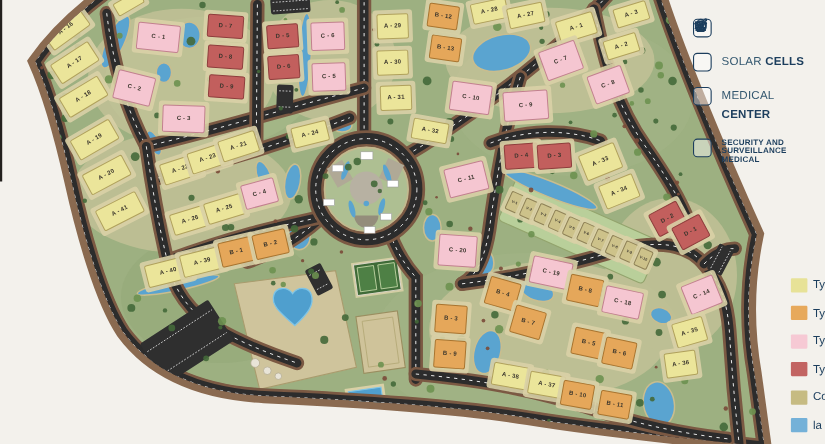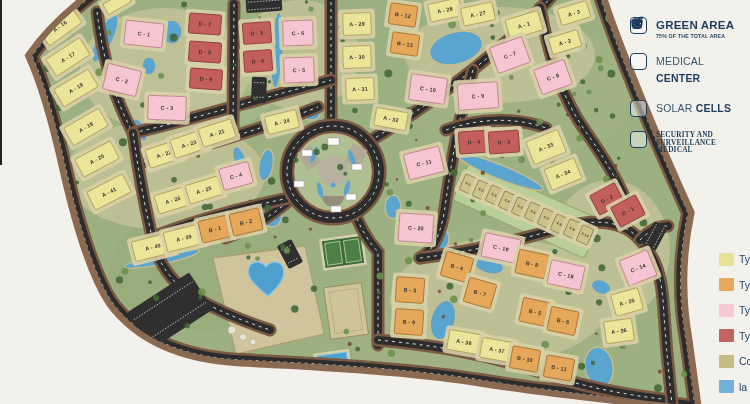--- a/index.html
+++ b/index.html
@@ -16,21 +16,21 @@
     width:17px;height:17px;flex:0 0 auto;margin-right:9px;margin-top:1px;
     border:1.6px solid #1c3e5d;border-radius:4px;
     display:flex;align-items:center;justify-content:center;background:rgba(255,255,255,.45);
   }
   .lg-text{line-height:1.05;color:#1c3e5d;}
   .lt-bold{font-weight:bold;font-size:10.5px;letter-spacing:.2px;}
   .lg-item.i0 .lt-bold{font-size:11.5px;}
   .lt-light{font-weight:400;font-size:10.5px;color:#33576f;letter-spacing:.2px;}
   .lt-sub{display:block;font-size:5.2px;font-weight:bold;letter-spacing:.2px;margin-top:1px;}
   .lt-b2{display:block;font-weight:bold;font-size:7.3px;letter-spacing:.2px;}
-  .lg-item.i3 .lg-text{padding-top:1px;font-family:Liberation Serif, serif;}
+  .lg-item.i3 .lg-text{padding-top:1px;}
   .swatches{position:absolute;left:719px;top:252px;width:40px;}
   .sw-row{display:flex;align-items:center;height:14px;margin-bottom:11.5px;}
   .sw{width:15px;height:13px;margin-right:5px;border-radius:1px;flex:0 0 auto;}
   .sw-label{font-weight:normal;font-size:10.5px;color:#1c3e5d;white-space:nowrap;}
 </style>
 </head>
 <body>
 
 <div class="stage">
   <svg id="map" width="750" height="404" viewBox="0 0 750 404">
@@ -797,42 +797,41 @@
   <div class="legend" id="legend">
       <div class="lg-item i0">
         <span class="lg-icon">
           <svg width="14" height="14" viewBox="2 2 18 18" fill="none" stroke="#1c3e5d" stroke-width="1.4" stroke-linecap="round" stroke-linejoin="round">
             <circle cx="11" cy="8" r="4"></circle>
             <circle cx="8" cy="11" r="3"></circle>
             <circle cx="14" cy="11" r="3"></circle>
             <path d="M11 12 V18 M7 18 H15"></path>
           </svg>
         </span>
-        <span class="lg-text"><span class="lt-bold">GREEN AREA</span><span class="lt-sub">75% OF THE TOTAL AREA</span></span>
+      </div>
+      <div class="lg-item i2">
+        <span class="lg-icon">
+          <svg width="14" height="14" viewBox="2 2 18 18" fill="none" stroke="#1c3e5d" stroke-width="1.4" stroke-linecap="round" stroke-linejoin="round">
+            <rect x="5" y="7" width="12" height="7"></rect>
+            <path d="M9 7 v7 M13 7 v7 M5 10.5 h12 M8 14 l-1.5 3 M14 14 l1.5 3 M5.5 17 h11"></path>
+            <circle cx="16.8" cy="4.6" r="1.2"></circle>
+          </svg>
+        </span>
+        <span class="lg-text"><span class="lt-light">SOLAR </span><span class="lt-bold">CELLS</span></span>
       </div>
       <div class="lg-item i1">
         <span class="lg-icon">
           <svg width="14" height="14" viewBox="2 2 18 18" fill="none" stroke="#1c3e5d" stroke-width="1.4" stroke-linecap="round" stroke-linejoin="round">
             <rect x="5" y="8" width="12" height="8" rx="1.5"></rect>
             <path d="M9 8 V6 h4 v2"></path>
             <circle cx="11" cy="12" r="2.8"></circle>
             <path d="M11 10.8 v2.4 M9.8 12 h2.4"></path>
           </svg>
         </span>
         <span class="lg-text"><span class="lt-light">MEDICAL </span><span class="lt-bold">CENTER</span></span>
-      </div>
-      <div class="lg-item i2">
-        <span class="lg-icon">
-          <svg width="14" height="14" viewBox="2 2 18 18" fill="none" stroke="#1c3e5d" stroke-width="1.4" stroke-linecap="round" stroke-linejoin="round">
-            <rect x="5" y="7" width="12" height="7"></rect>
-            <path d="M9 7 v7 M13 7 v7 M5 10.5 h12 M8 14 l-1.5 3 M14 14 l1.5 3 M5.5 17 h11"></path>
-            <circle cx="16.8" cy="4.6" r="1.2"></circle>
-          </svg>
-        </span>
-        <span class="lg-text"><span class="lt-light">SOLAR </span><span class="lt-bold">CELLS</span></span>
       </div>
       <div class="lg-item i3">
         <span class="lg-icon">
           <svg width="14" height="14" viewBox="2 2 18 18" fill="none" stroke="#1c3e5d" stroke-width="1.4" stroke-linecap="round" stroke-linejoin="round">
             <path d="M4 9 l9 -3 2.5 3 -9 3 z"></path>
             <path d="M7 11.5 v3 h-2.5 M13.5 12 l2.5 3.5 M16 7 c1 .5 1.5 1 1.8 2"></path>
           </svg>
         </span>
         <span class="lg-text">
           <span class="lt-b2" style="display: block;">SECURITY AND</span>

